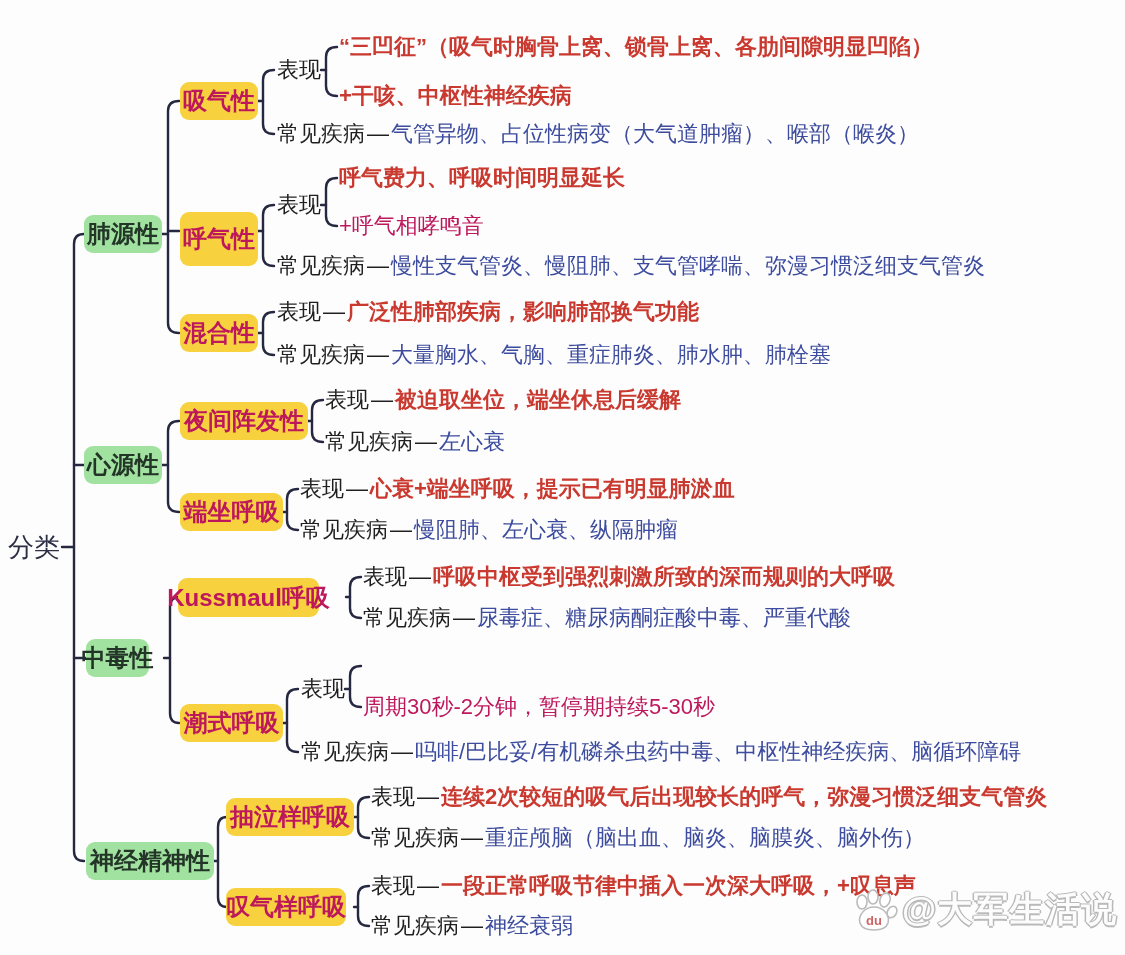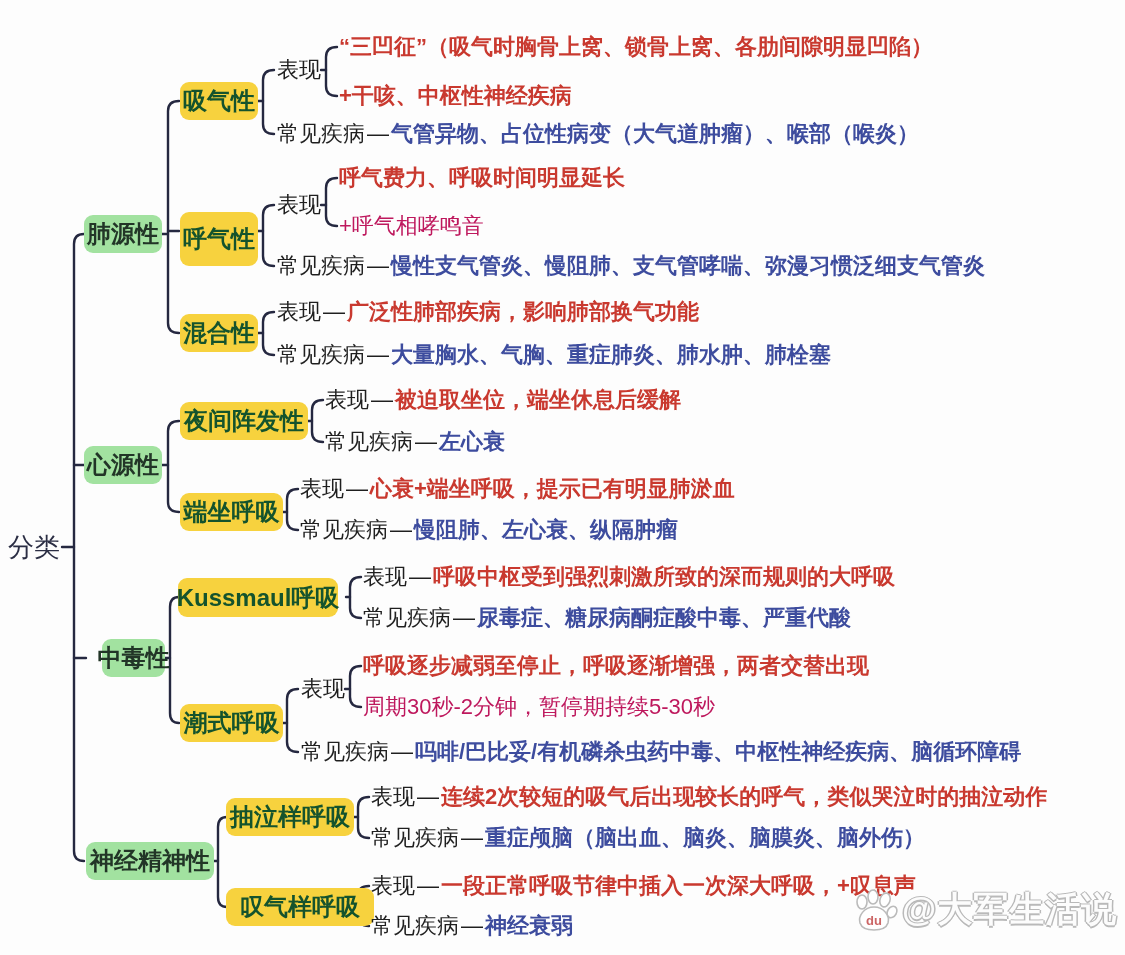--- a/index.html
+++ b/index.html
@@ -12,35 +12,35 @@
   #canvas{position:absolute;inset:0;width:1125px;height:955px;}
   svg.lines{position:absolute;left:0;top:0;width:1125px;height:955px;pointer-events:none;}
   svg.lines path{fill:none;stroke:#252840;stroke-width:2.4;stroke-linecap:round;}
 
   .node{
     position:absolute;display:flex;align-items:center;justify-content:center;
     border-radius:9px;font-weight:700;font-size:24px;line-height:1;
     color:#22291f;white-space:nowrap;box-sizing:border-box;
   }
   .green{background:#a2e2a0;color:#223527;}
-  .yellow{background:#f7d23e;color:#14532d;}
+  .yellow{background:#f7d23e;color:#be185d;}
 
   .root{
     position:absolute;font-size:26px;color:#2b2e44;font-weight:400;
     transform:translateY(-50%);white-space:nowrap;
   }
 
   .row{
     position:absolute;transform:translateY(-50%);
     white-space:nowrap;font-size:22px;line-height:1;
   }
   .lbl{font-weight:400;color:#1f1f1f;}
   .dash{padding:0 2px;}
   .t-red{font-weight:700;color:#c9392f;}
-  .t-blue{font-weight:700;color:#3d4c9e;}
+  .t-blue{font-weight:400;color:#3d4c9e;}
   .t-black{font-weight:400;color:#be185d;}
 
   .watermark{
     position:absolute;left:852px;top:886px;display:flex;align-items:center;gap:4px;
   }
   .watermark .handle{
     font-size:35px;font-weight:700;color:rgba(255,255,255,0.96);
     text-shadow:-1.5px 0 0 #b9b9b9,1.5px 0 0 #b9b9b9,0 -1.5px 0 #b9b9b9,0 1.5px 0 #b9b9b9;
     letter-spacing:1px;white-space:nowrap;
   }
@@ -101,32 +101,32 @@
     <path d="M369,797 Q358,797 358,807 V828 Q358,838 369,838"></path>
 
     <path d="M354,907 H358"></path>
     <path d="M369,886 Q358,886 358,896 V916 Q358,926 369,926"></path>
   </svg>
 
   <div class="root" style="left:8px;top:547px">分类</div>
 
   <div class="node green" style="left:84px;top:215px;width:78px;height:38px">肺源性</div>
   <div class="node green" style="left:84px;top:446px;width:78px;height:38px">心源性</div>
-  <div class="node green" style="left:102px;top:639px;width:63px;height:38px">中毒性</div>
+  <div class="node green" style="left:86px;top:639px;width:63px;height:38px">中毒性</div>
   <div class="node green" style="left:86px;top:842px;width:128px;height:38px">神经精神性</div>
 
   <div class="node yellow" style="left:180px;top:82px;width:78px;height:38px">吸气性</div>
   <div class="node yellow" style="left:180px;top:212px;width:78px;height:54px">呼气性</div>
   <div class="node yellow" style="left:180px;top:314px;width:78px;height:38px">混合性</div>
   <div class="node yellow" style="left:180px;top:402px;width:128px;height:38px">夜间阵发性</div>
   <div class="node yellow" style="left:180px;top:493px;width:103px;height:38px">端坐呼吸</div>
-  <div class="node yellow" style="left:178px;top:578px;width:160px;height:39px">Kussmaul呼吸</div>
+  <div class="node yellow" style="left:178px;top:578px;width:141px;height:39px">Kussmaul呼吸</div>
   <div class="node yellow" style="left:180px;top:704px;width:103px;height:38px">潮式呼吸</div>
   <div class="node yellow" style="left:226px;top:798px;width:128px;height:38px">抽泣样呼吸</div>
-  <div class="node yellow" style="left:226px;top:888px;width:148px;height:38px">叹气样呼吸</div>
+  <div class="node yellow" style="left:226px;top:888px;width:120px;height:38px">叹气样呼吸</div>
 
   <div class="row" style="left:277px;top:70px"><span class="lbl">表现</span></div>
   <div class="row t-red" style="left:339px;top:47px">“三凹征”（吸气时胸骨上窝、锁骨上窝、各肋间隙明显凹陷）</div>
   <div class="row t-red" style="left:339px;top:96px">+干咳、中枢性神经疾病</div>
   <div class="row" style="left:277px;top:134px"><span class="lbl">常见疾病</span><span class="lbl dash">—</span><span class="t-blue">气管异物、占位性病变（大气道肿瘤）、喉部（喉炎）</span></div>
 
   <div class="row" style="left:277px;top:205px"><span class="lbl">表现</span></div>
   <div class="row t-red" style="left:339px;top:178px">呼气费力、呼吸时间明显延长</div>
   <div class="row t-black" style="left:339px;top:226px">+呼气相哮鸣音</div>
   <div class="row" style="left:277px;top:266px"><span class="lbl">常见疾病</span><span class="lbl dash">—</span><span class="t-blue">慢性支气管炎、慢阻肺、支气管哮喘、弥漫习惯泛细支气管炎</span></div>
@@ -137,25 +137,24 @@
   <div class="row" style="left:325px;top:400px"><span class="lbl">表现</span><span class="lbl dash">—</span><span class="t-red">被迫取坐位，端坐休息后缓解</span></div>
   <div class="row" style="left:325px;top:442px"><span class="lbl">常见疾病</span><span class="lbl dash">—</span><span class="t-blue">左心衰</span></div>
 
   <div class="row" style="left:300px;top:489px"><span class="lbl">表现</span><span class="lbl dash">—</span><span class="t-red">心衰+端坐呼吸，提示已有明显肺淤血</span></div>
   <div class="row" style="left:300px;top:530px"><span class="lbl">常见疾病</span><span class="lbl dash">—</span><span class="t-blue">慢阻肺、左心衰、纵隔肿瘤</span></div>
 
   <div class="row" style="left:363px;top:577px"><span class="lbl">表现</span><span class="lbl dash">—</span><span class="t-red">呼吸中枢受到强烈刺激所致的深而规则的大呼吸</span></div>
   <div class="row" style="left:363px;top:618px"><span class="lbl">常见疾病</span><span class="lbl dash">—</span><span class="t-blue">尿毒症、糖尿病酮症酸中毒、严重代酸</span></div>
 
   <div class="row" style="left:301px;top:689px"><span class="lbl">表现</span></div>
-  <div class="row t-red" style="left:363px;top:666px">呼吸逐步减弱至停止，呼吸逐渐增强，两者交替出现</div>
   <div class="row t-black" style="left:363px;top:707px">周期30秒-2分钟，暂停期持续5-30秒</div>
   <div class="row" style="left:301px;top:752px"><span class="lbl">常见疾病</span><span class="lbl dash">—</span><span class="t-blue">吗啡/巴比妥/有机磷杀虫药中毒、中枢性神经疾病、脑循环障碍</span></div>
 
-  <div class="row" style="left:371px;top:797px"><span class="lbl">表现</span><span class="lbl dash">—</span><span class="t-red">连续2次较短的吸气后出现较长的呼气，类似哭泣时的抽泣动作</span></div>
+  <div class="row" style="left:371px;top:797px"><span class="lbl">表现</span><span class="lbl dash">—</span><span class="t-red">连续2次较短的吸气后出现较长的呼气，弥漫习惯泛细支气管炎</span></div>
   <div class="row" style="left:371px;top:838px"><span class="lbl">常见疾病</span><span class="lbl dash">—</span><span class="t-blue">重症颅脑（脑出血、脑炎、脑膜炎、脑外伤）</span></div>
 
   <div class="row" style="left:371px;top:886px"><span class="lbl">表现</span><span class="lbl dash">—</span><span class="t-red">一段正常呼吸节律中插入一次深大呼吸，+叹息声</span></div>
   <div class="row" style="left:371px;top:926px"><span class="lbl">常见疾病</span><span class="lbl dash">—</span><span class="t-blue">神经衰弱</span></div>
 
   <div class="watermark">
     <svg width="46" height="44" viewBox="0 0 46 44">
       <ellipse cx="10" cy="14" rx="5" ry="7" fill="#ffffff" stroke="#bbbbbb" stroke-width="1.6"></ellipse>
       <ellipse cx="21" cy="9" rx="5" ry="7" fill="#ffffff" stroke="#bbbbbb" stroke-width="1.6"></ellipse>
       <ellipse cx="33" cy="12" rx="5" ry="7" fill="#ffffff" stroke="#bbbbbb" stroke-width="1.6" transform="rotate(18 33 12)"></ellipse>

